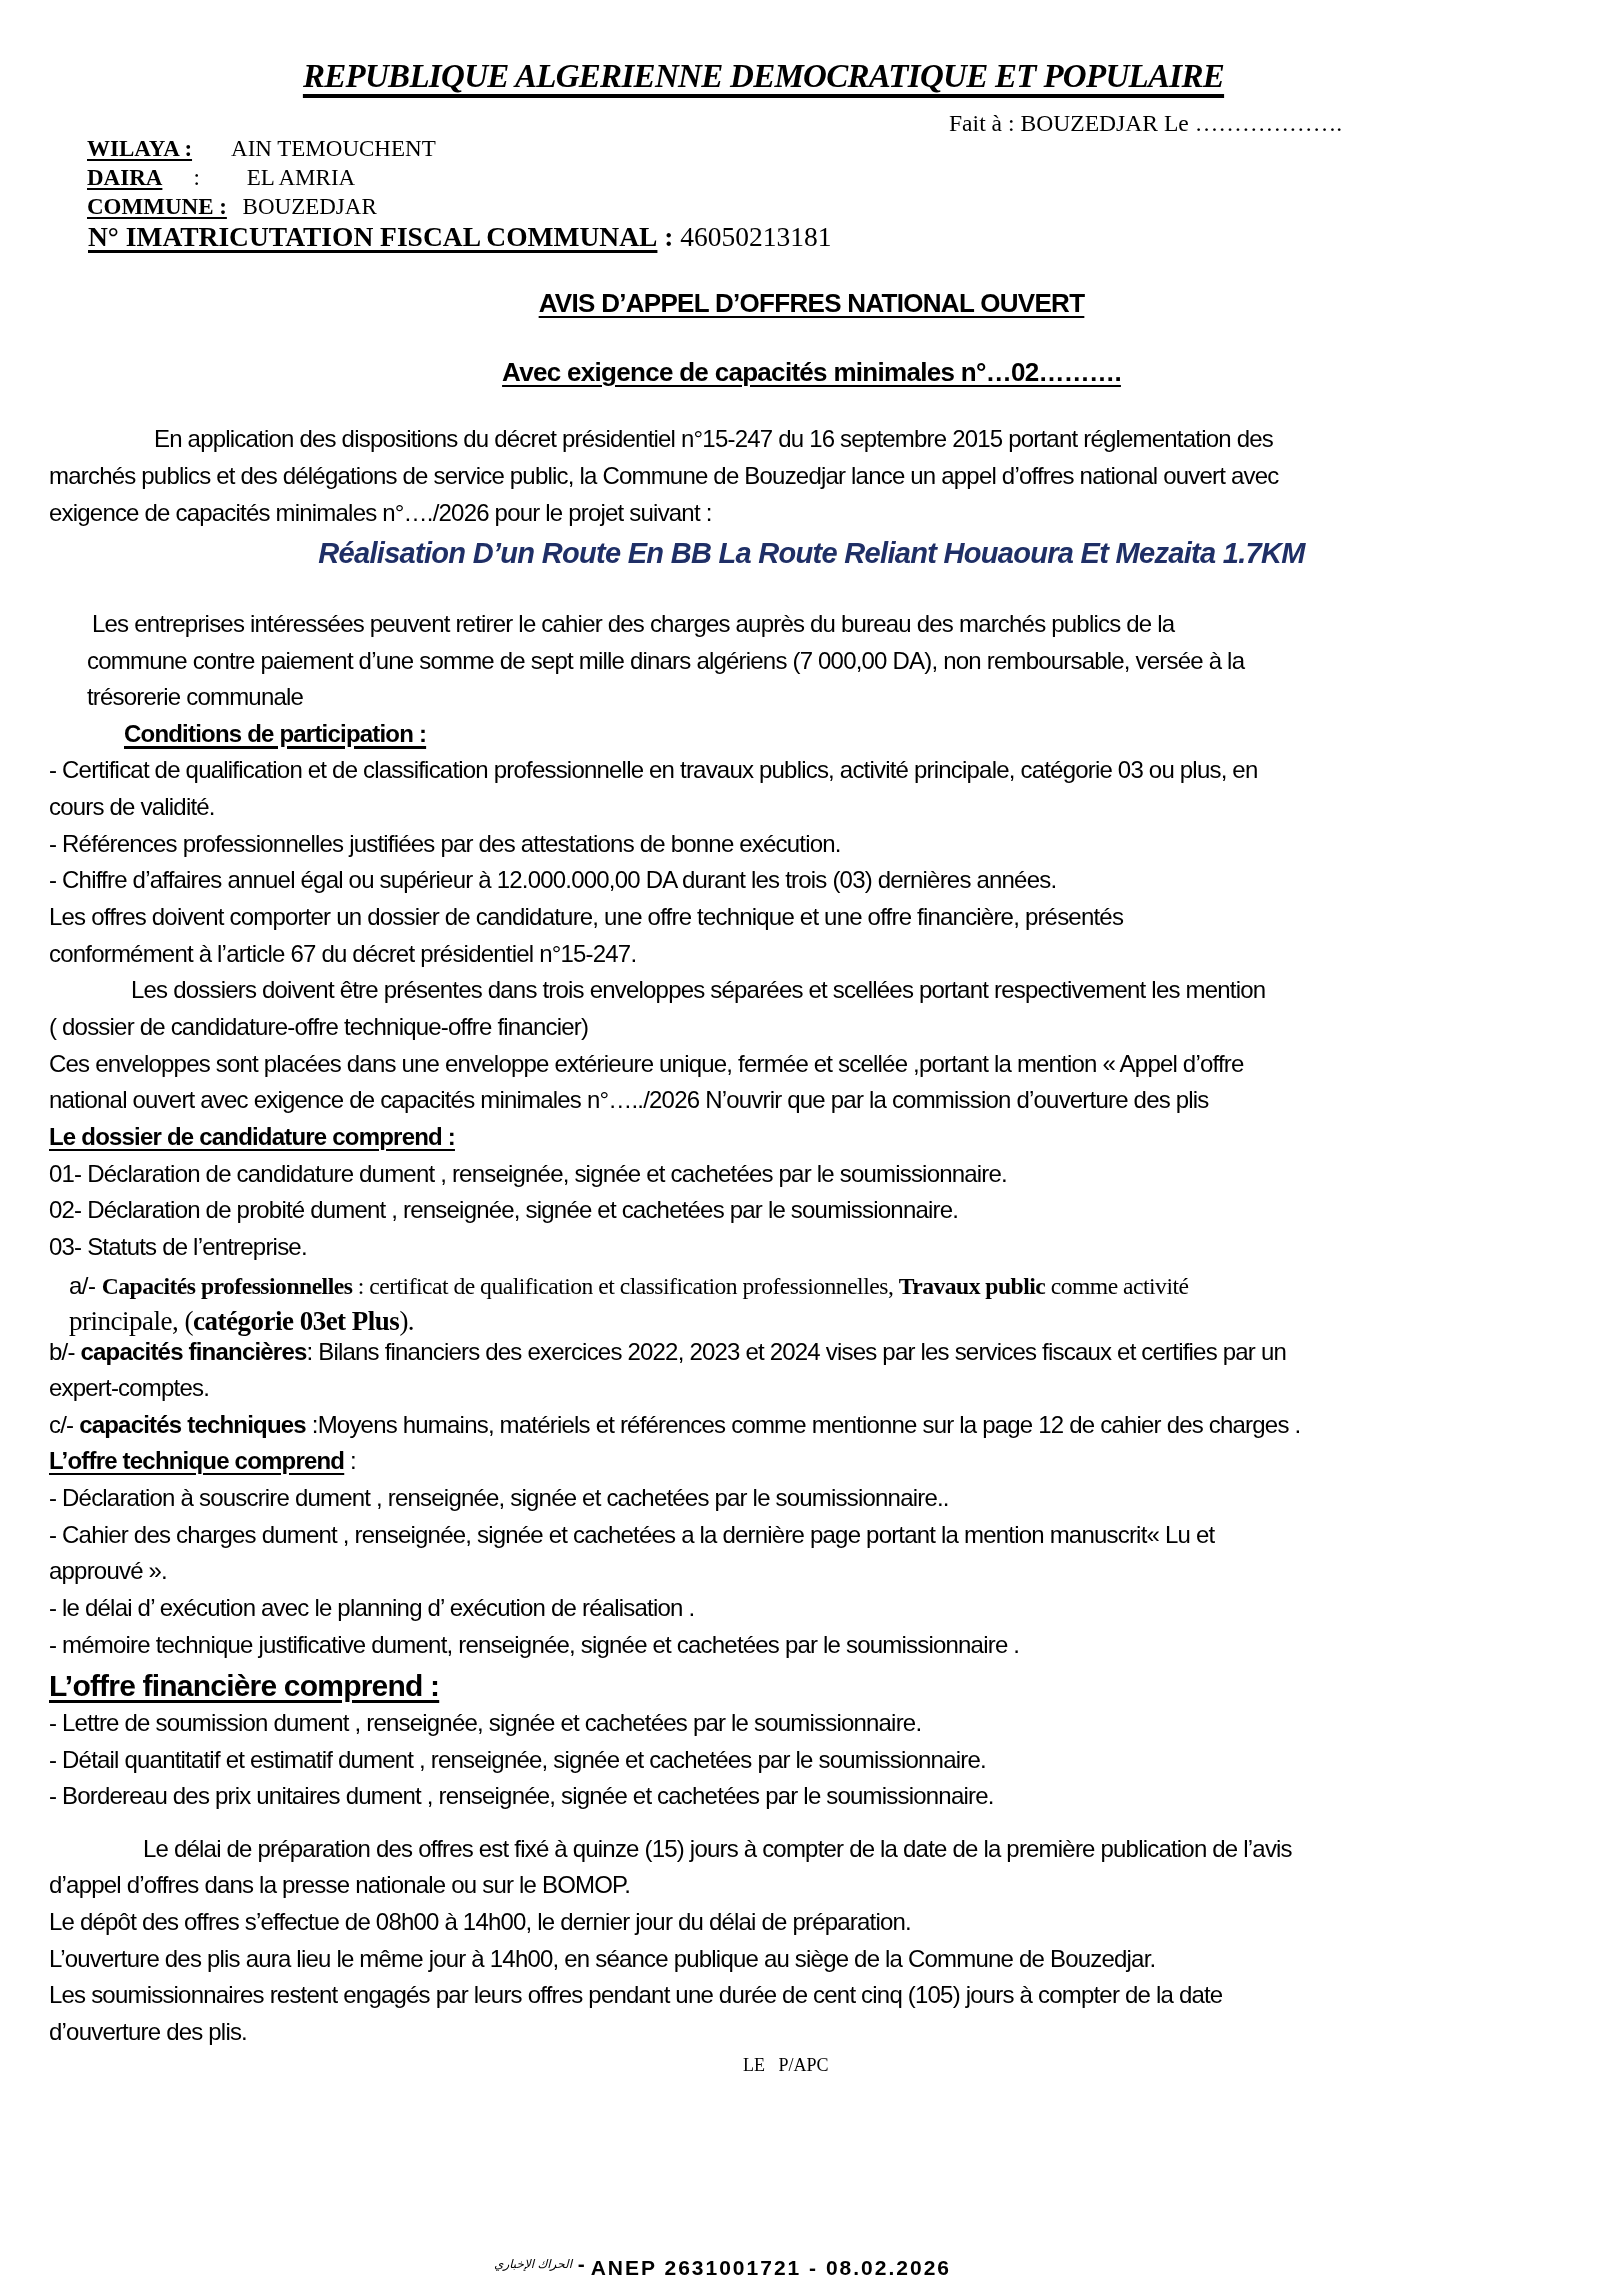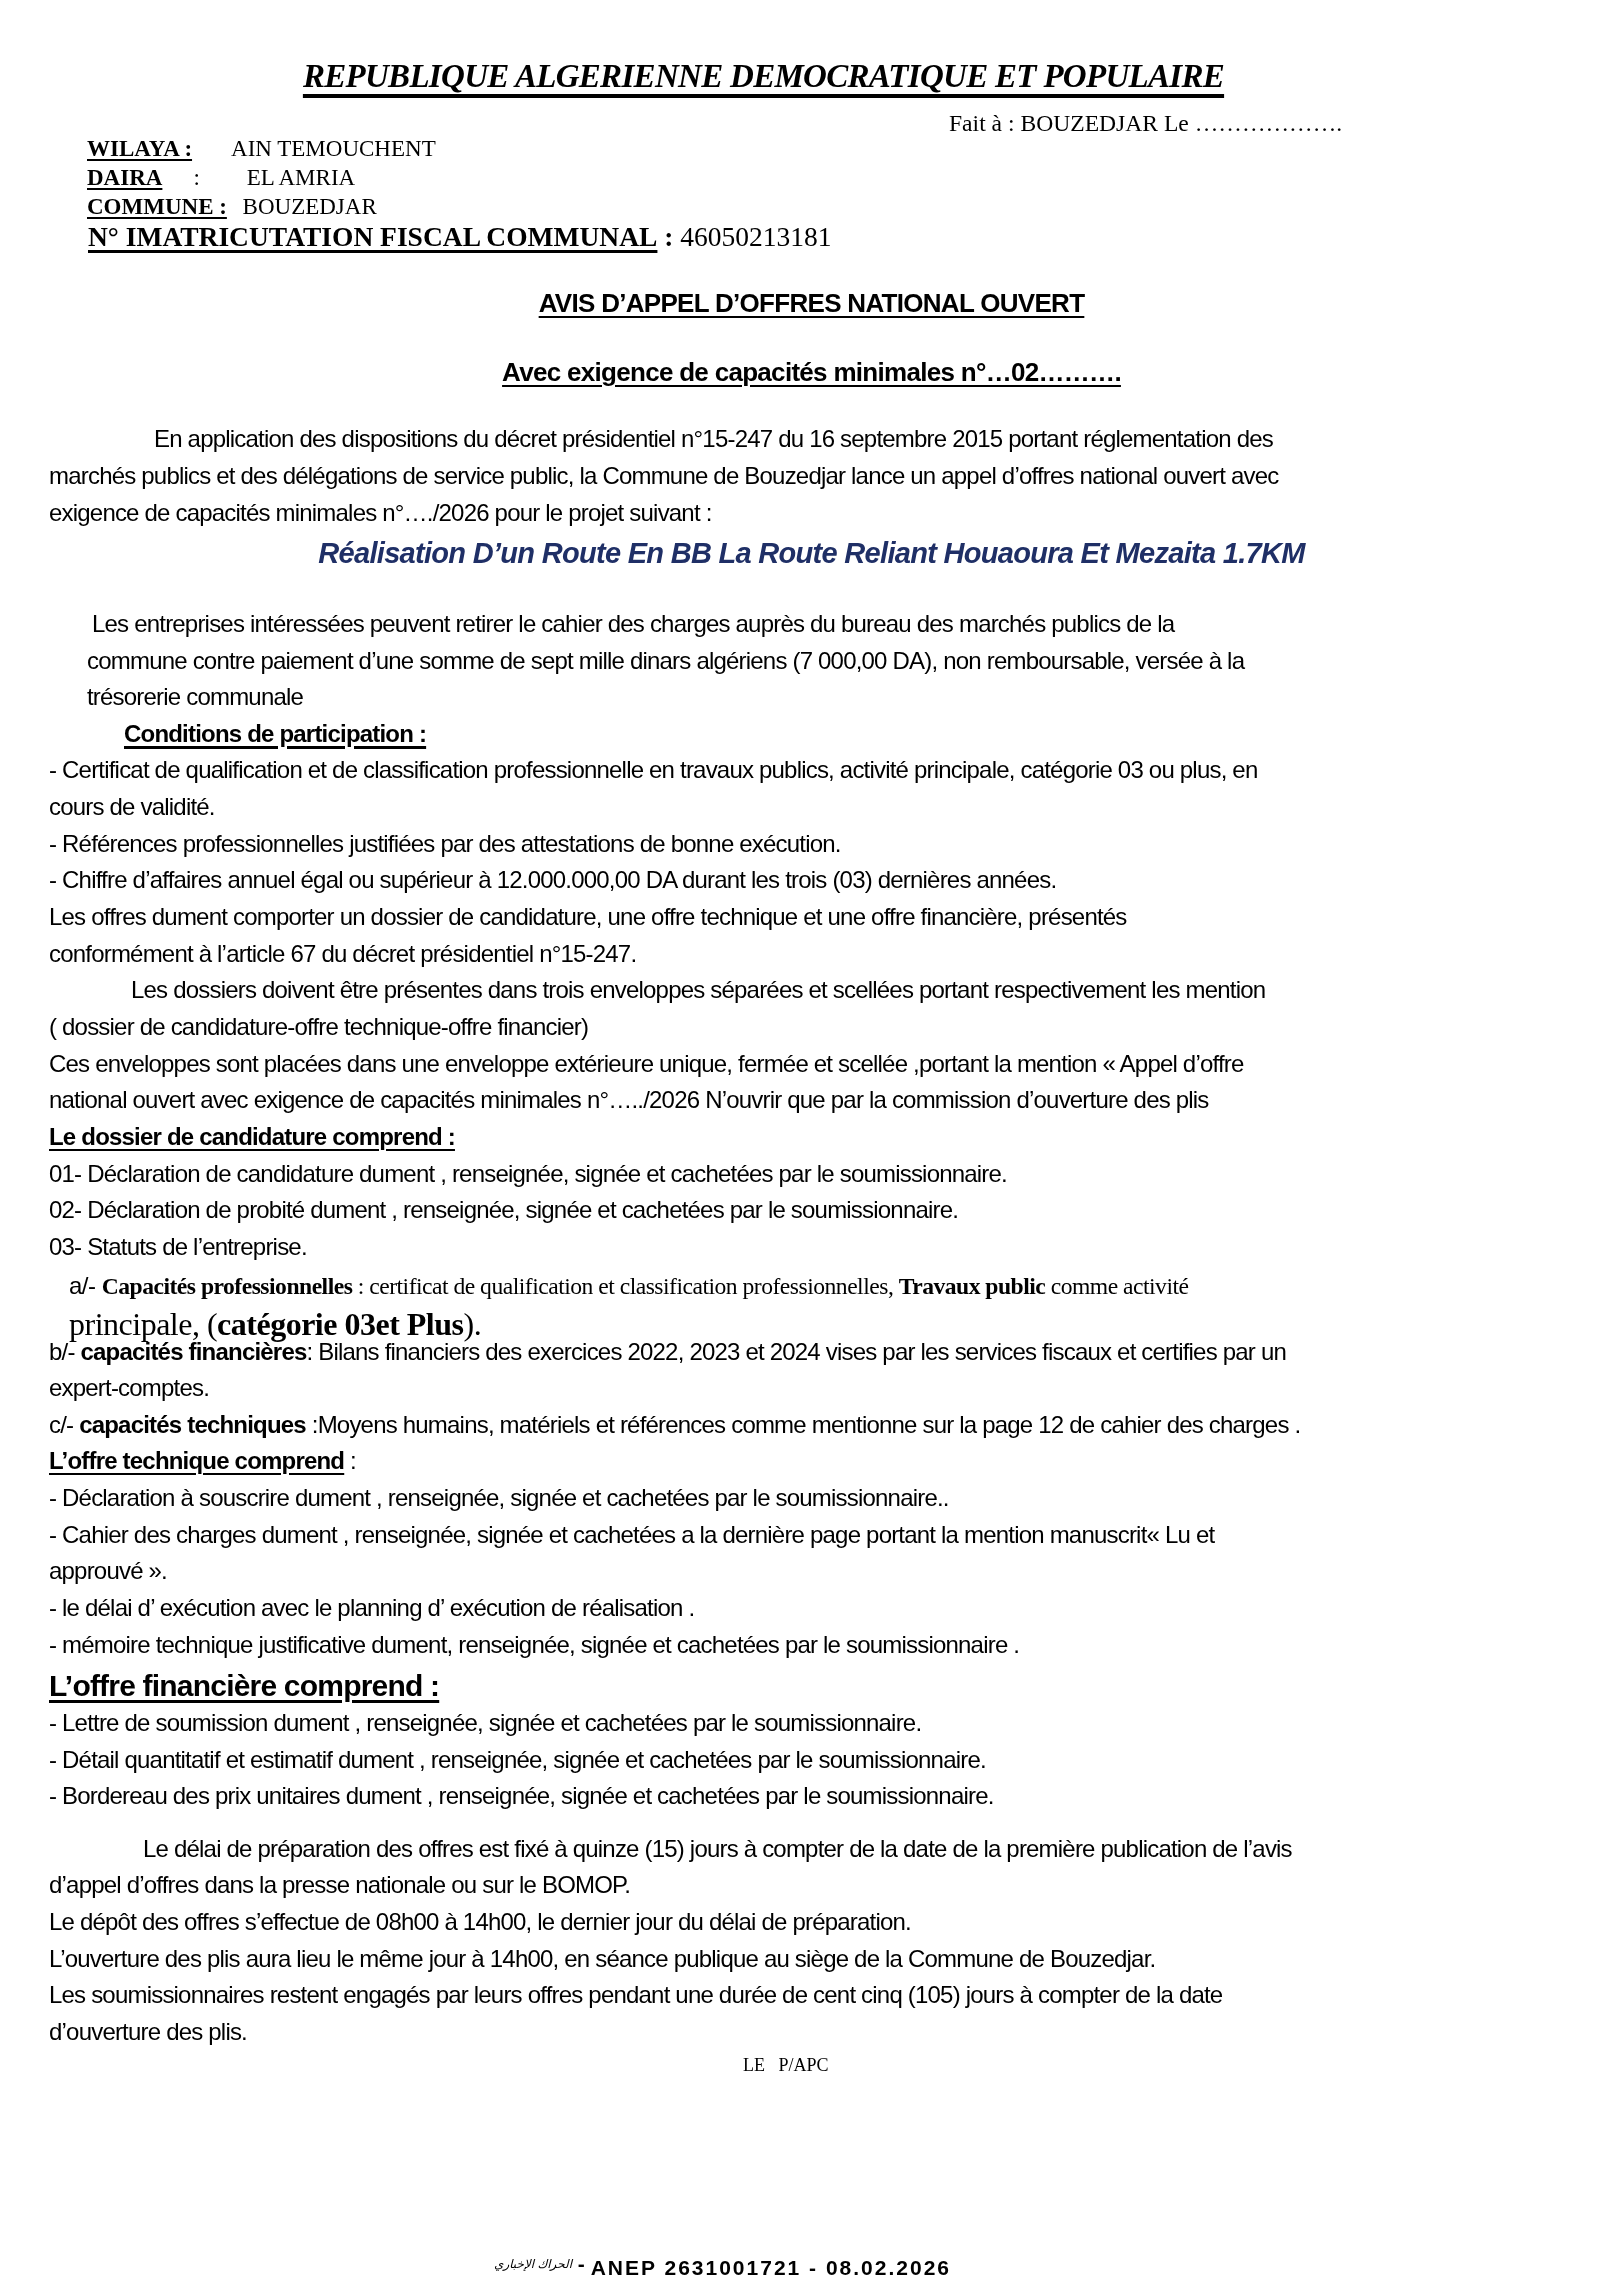--- a/index.html
+++ b/index.html
@@ -62,37 +62,37 @@
 <div class="abs body-text" style="left:87px; top:683px;">trésorerie communale</div>
 
 <div class="abs body-text b" style="left:49px; top:720px;">
   <span class="u" style="padding-left:75px; text-decoration-thickness:2.6px;">Conditions de participation :</span>
 </div>
 
 <div class="abs body-text" style="left:49px; top:756px;">- Certificat de qualification et de classification professionnelle en travaux publics, activité principale, catégorie 03 ou plus, en</div>
 <div class="abs body-text" style="left:49px; top:793px;">cours de validité.</div>
 <div class="abs body-text" style="left:49px; top:830px;">- Références professionnelles justifiées par des attestations de bonne exécution.</div>
 <div class="abs body-text" style="left:49px; top:866px;">- Chiffre d’affaires annuel égal ou supérieur à 12.000.000,00 DA durant les trois (03) dernières années.</div>
-<div class="abs body-text" style="left:49px; top:903px;">Les offres dument comporter un dossier de candidature, une offre technique et une offre financière, présentés</div>
+<div class="abs body-text" style="left:49px; top:903px;">Les offres doivent comporter un dossier de candidature, une offre technique et une offre financière, présentés</div>
 <div class="abs body-text" style="left:49px; top:940px;">conformément à l’article 67 du décret présidentiel n°15-247.</div>
 
 <div class="abs body-text" style="left:131px; top:976px;">Les dossiers doivent être présentes dans trois enveloppes séparées et scellées portant respectivement les mention</div>
 <div class="abs body-text" style="left:49px; top:1013px;">( dossier de candidature-offre technique-offre financier)</div>
 <div class="abs body-text" style="left:49px; top:1050px;">Ces enveloppes sont placées dans une enveloppe extérieure unique, fermée et scellée ,portant la mention « Appel d’offre</div>
 <div class="abs body-text" style="left:49px; top:1086px;">national ouvert avec exigence de capacités minimales n°…../2026 N’ouvrir que par la commission d’ouverture des plis</div>
 
 <div class="abs body-text b" style="left:49px; top:1123px;"><span class="u">Le dossier de candidature comprend :</span></div>
 <div class="abs body-text" style="left:49px; top:1160px;">01- Déclaration de candidature dument , renseignée, signée et cachetées par le soumissionnaire.</div>
 <div class="abs body-text" style="left:49px; top:1196px;">02- Déclaration de probité dument , renseignée, signée et cachetées par le soumissionnaire.</div>
 <div class="abs body-text" style="left:49px; top:1233px;">03- Statuts de l’entreprise.</div>
 
 <div class="abs serif" style="left:69px; top:1272px; font-size:23.6px; letter-spacing:-0.5px;">
   <span class="sans" style="font-size:24px">a/- </span><span class="b">Capacités professionnelles</span><span> : certificat de qualification et classification professionnelles, </span><span class="b">Travaux public</span><span>   comme activité</span>
 </div>
-<div class="abs serif" style="left:69px; top:1306px; font-size:32px; letter-spacing:-0.5px;">
+<div class="abs serif" style="left:69px; top:1306px; font-size:27px; letter-spacing:-0.5px;">
   <span>principale, (</span><span class="b">catégorie  03et Plus</span><span>).</span>
 </div>
 <div class="abs body-text" style="left:49px; top:1338px;">
   <span>b/- </span><span class="b">capacités financières</span><span>:  Bilans financiers des exercices 2022, 2023 et 2024 vises par les services fiscaux et certifies par un</span>
 </div>
 <div class="abs body-text" style="left:49px; top:1374px;">expert-comptes.</div>
 <div class="abs body-text" style="left:49px; top:1411px;">
   <span>c/- </span><span class="b">capacités techniques</span><span> :Moyens humains, matériels et références comme mentionne sur la page 12 de cahier des charges .</span>
 </div>
 

